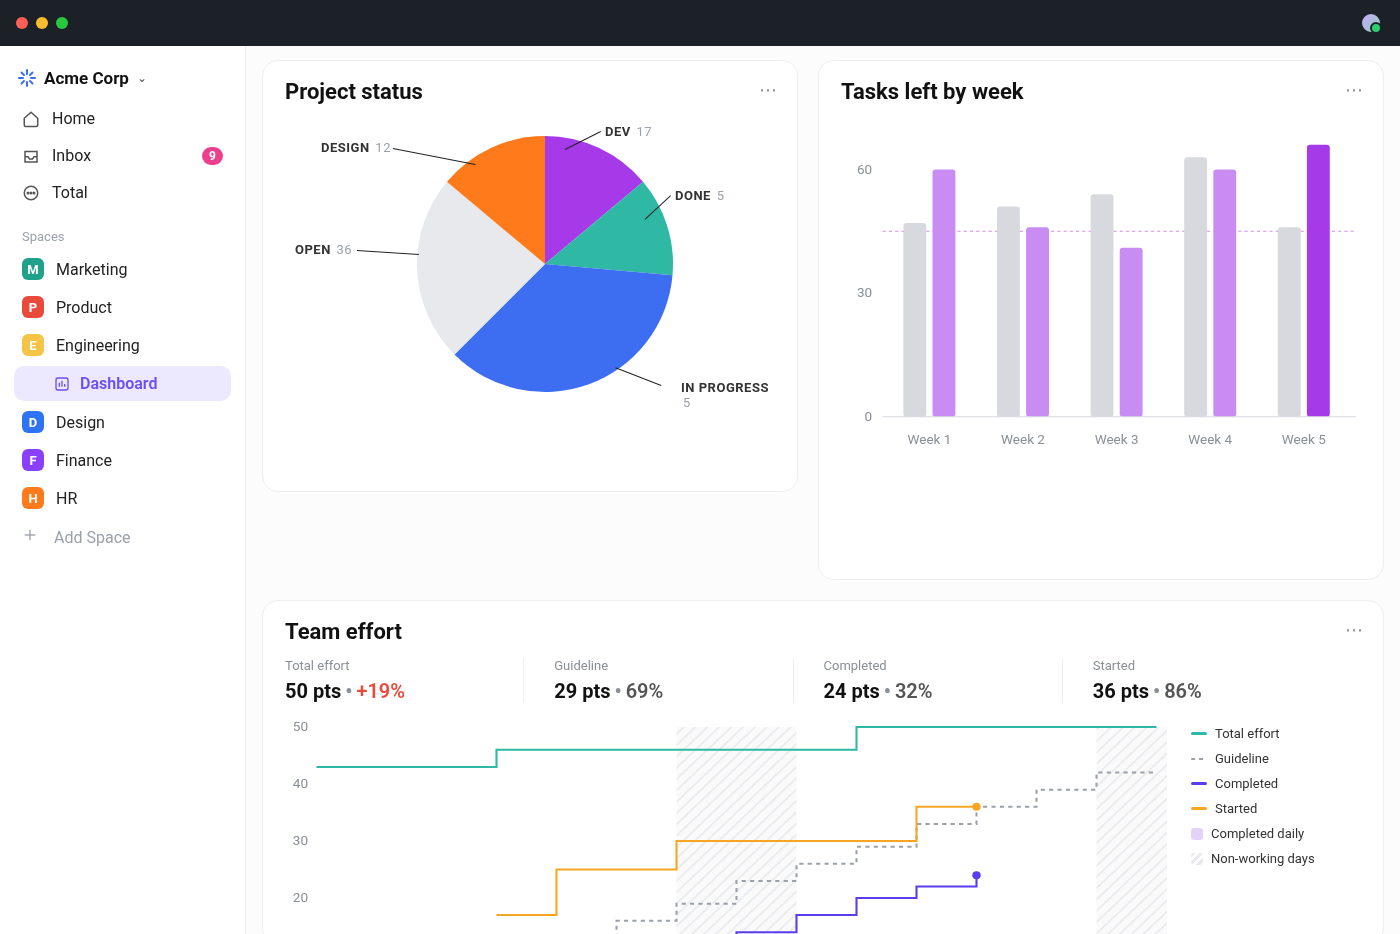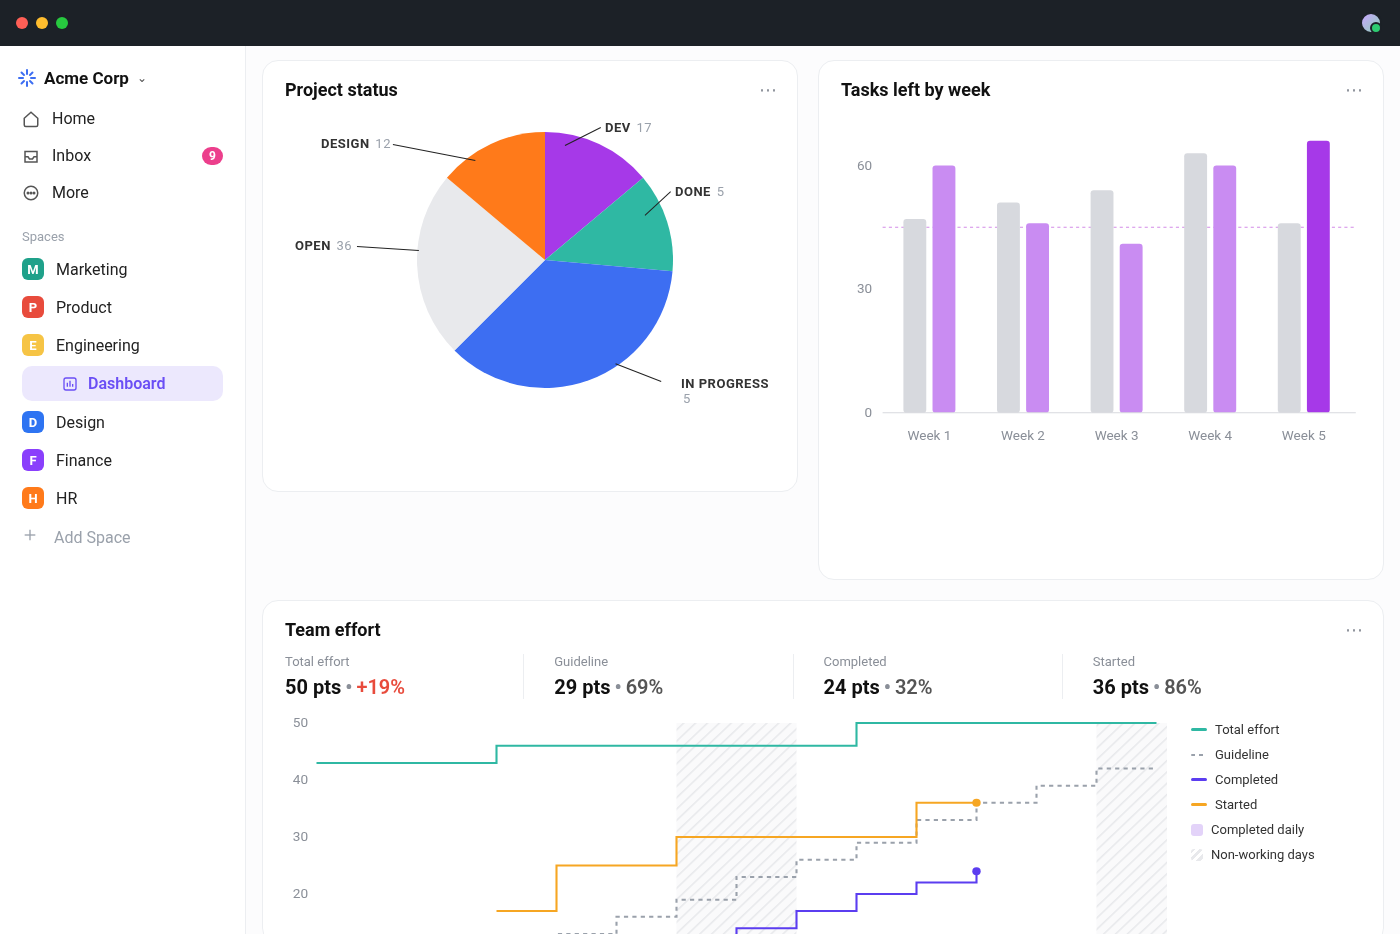--- a/index.html
+++ b/index.html
@@ -26,30 +26,30 @@
 
 .nav-item { display: flex; align-items: center; gap: 12px; padding: 9px 12px; border-radius: 10px; font-size: 16px; color: #222; cursor: pointer; position: relative; }
 .nav-item .nicon { width: 18px; height: 18px; display:inline-flex; }
 .nav-item .badge { margin-left: auto; background: #ec3f8c; color: #fff; font-size: 12px; font-weight: 700; border-radius: 10px; padding: 2px 7px; }
 
 .section-label { font-size: 13px; color: #9aa1ab; padding: 18px 12px 6px 12px; }
 
 .space-item { display: flex; align-items: center; gap: 12px; padding: 8px 12px; border-radius: 10px; font-size: 16px; color: #222; cursor: pointer; }
 .space-item .sq { width: 22px; height: 22px; border-radius: 6px; display:inline-flex; align-items:center; justify-content:center; color:#fff; font-size:13px; font-weight:700; }
 
-.sub-item { display:flex; align-items:center; gap:10px; padding:8px 12px 8px 40px; border-radius:10px; font-size:16px; color:#6a4ef5; background:#ece8fd; font-weight:600; margin:2px 12px; cursor:pointer; }
+.sub-item { display:flex; align-items:center; gap:10px; padding:8px 12px 8px 40px; border-radius:10px; font-size:16px; color:#6a4ef5; background:#ece8fd; font-weight:600; margin:2px 4px; cursor:pointer; }
 .sub-item .dicon { width:16px; height:16px; }
 
 .add-space { display:flex; align-items:center; gap:16px; padding:10px 12px; color:#9aa1ab; font-size:16px; cursor:pointer; }
 
 
 .main { flex:1; padding: 14px 16px 0 16px; background:#fcfcfd; overflow:hidden; }
 .row { display:flex; gap:20px; }
 .card { background:#fff; border:1px solid #eceef1; border-radius:16px; padding:18px 22px; position:relative; }
-.card-title { font-size:18px; font-weight:700; color:#111; }
+.card-title { font-size:22px; font-weight:700; color:#111; }
 .card .more { position:absolute; right:18px; top:18px; color:#8a8f98; font-size:18px; cursor:pointer; letter-spacing:2px; }
 
 
 .card.pie { width: 536px; height: 432px; }
 .pie-wrap { position:relative; width:100%; height:360px; }
 .pie-chart { position:absolute; left:130px; top:30px; width:260px; height:260px; border-radius:50%; }
 .pie-label { position:absolute; font-size:13px; font-weight:700; letter-spacing:0.5px; color:#333; }
 .pie-label .cnt { font-weight:400; color:#9aa1ab; margin-left:2px; }
 .lead { position:absolute; background:#222; height:1px; }
 
@@ -134,21 +134,21 @@
     </div>
     <div class="nav-item">
       <span class="nicon">
         <svg width="18" height="18" viewBox="0 0 24 24" fill="none" stroke="#555" stroke-width="2">
             <circle cx="12" cy="12" r="9"></circle>
             <circle cx="8" cy="12" r="1" fill="#555"></circle>
             <circle cx="12" cy="12" r="1" fill="#555"></circle>
             <circle cx="16" cy="12" r="1" fill="#555"></circle>
           </svg>
       </span>
-      <span>More</span>
+      <span>Total</span>
     </div>
 
     <div class="section-label">Spaces</div>
 
     <div id="spaces-list">
         <div class="space-item">
           <span class="sq" style="background:#1fa18a">M</span>
           <span>Marketing</span>
         </div>
         <div class="space-item">

